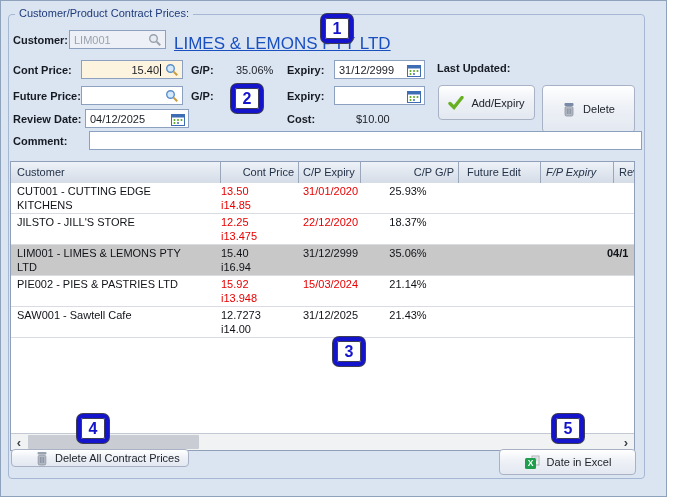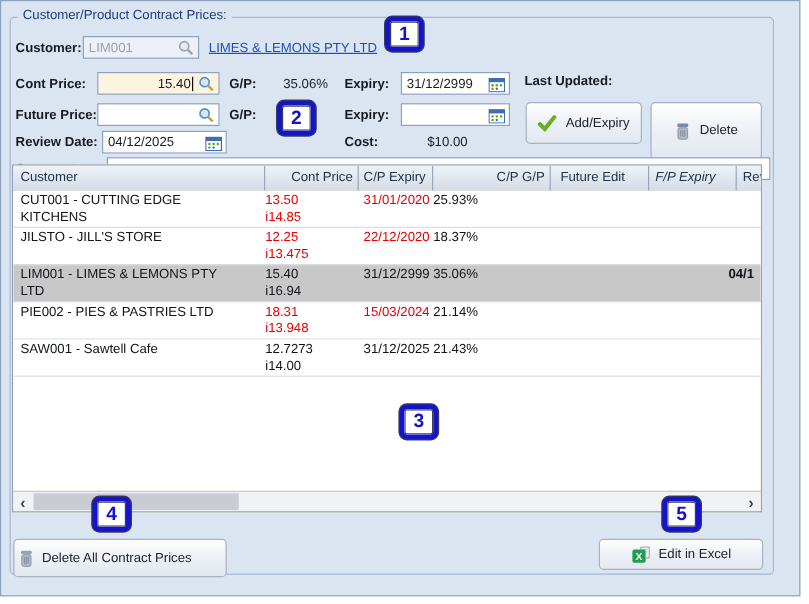--- a/index.html
+++ b/index.html
@@ -16,28 +16,28 @@
   .field{position:absolute;height:19px;background:#fff;border:1px solid #8ca0c0;
          font-size:11px;color:#1a1d24;display:flex;align-items:center;box-sizing:border-box;}
   .field.disabled{background:#edf1f7;color:#9aa2ae;}
   .field.cream{background:var(--accent-cream,#fdf4e0);}
   .field .txt{padding-left:4px;white-space:nowrap;overflow:hidden;}
   .field.right{justify-content:flex-end;}
   .field.right .txt{padding-right:1px;}
   .caret{width:1px;height:12px;background:#111;margin-right:21px;}
   .icon-right{position:absolute;right:2px;top:2px;width:16px;height:14px;display:flex;
               align-items:center;justify-content:center;}
-  .link{position:absolute;font-size:11px;color:var(--link-blue,#1a4fc0);
+  .link{position:absolute;font-size:17px;color:var(--link-blue,#1a4fc0);
         text-decoration:underline;white-space:nowrap;cursor:pointer;text-align:center;}
   .btn{position:absolute;background:linear-gradient(180deg,#ffffff,#eef1f6 45%,#e3e8f1);
        border:1px solid #a8b2c4;border-radius:4px;display:flex;align-items:center;
        justify-content:center;font-size:11px;color:#20242c;gap:7px;cursor:pointer;box-sizing:border-box;}
   .btn .bicon{display:flex;align-items:center;}
   
-  .grid{position:absolute;left:9px;top:136px;width:625px;height:290px;background:#fef9c3;
+  .grid{position:absolute;left:9px;top:160px;width:625px;height:290px;background:#b91c1c;
         border:1px solid #8fa0b8;box-sizing:border-box;overflow:hidden;}
   .ghead{position:absolute;left:0;top:0;width:623px;height:21px;
          background:linear-gradient(180deg,#eef2f8,#d4dce7);border-bottom:1px solid #9aa6ba;}
   .hcell{position:absolute;top:0;height:21px;line-height:21px;font-size:11px;color:#243248;
          border-right:1px solid #9aa6ba;box-sizing:border-box;overflow:hidden;white-space:nowrap;}
   .hc0{left:0;width:210px;padding-left:6px;}
   .hc1{left:210px;width:78px;text-align:right;padding-right:4px;}
   .hc2{left:288px;width:62px;padding-left:4px;}
   .hc3{left:350px;width:98px;text-align:right;padding-right:4px;}
   .hc4{left:448px;width:82px;padding-left:8px;}
@@ -46,21 +46,21 @@
   .gbody{position:absolute;left:0;top:21px;width:623px;height:250px;background:#fff;overflow:hidden;}
   .grid-row{position:relative;width:623px;height:31px;border-bottom:1px solid #d9dde3;
             box-sizing:border-box;font-size:11px;color:#101318;background:#fff;}
   .grid-row.selected{background:var(--selected-row,#c8c8c8);}
   .cell{position:absolute;white-space:nowrap;}
   .cell .l1,.cell .l2{height:14px;line-height:14px;}
   .cust{left:6px;top:1px;width:200px;overflow:hidden;}
   .price{left:210px;top:1px;width:76px;text-align:left;}
   .price .l2{padding-right:4px;}
   .expy{left:292px;top:1px;height:14px;line-height:14px;}
-  .gp{left:350px;top:1px;width:94px;text-align:left;height:14px;line-height:14px;}
+  .gp{left:350px;top:1px;width:94px;text-align:center;height:14px;line-height:14px;}
   .rev{left:596px;top:1px;height:14px;line-height:14px;font-weight:bold;}
   .grid-row.expired .price,.grid-row.expired .expy{color:var(--expired-red,#e80000);}
   
   .hscroll{position:absolute;left:0;bottom:0;width:623px;height:17px;background:#f1f2f4;
            border-top:1px solid #c3c9d3;box-sizing:border-box;}
   .sarrow{position:absolute;top:0;width:16px;height:16px;display:flex;align-items:center;
           justify-content:center;font-size:13px;font-weight:bold;color:#3a3f48;cursor:pointer;}
   .sarrow.left{left:0;}
   .sarrow.right{right:0;}
   .sthumb{position:absolute;left:17px;top:1px;width:171px;height:14px;background:#c9ccd2;
@@ -246,21 +246,21 @@
     <div class="cell gp">35.06%</div>
     <div class="cell rev">04/1</div>
   </div>
 
   <div class="grid-row expired">
     <div class="cell cust">
       <div class="l1">PIE002 - PIES &amp; PASTRIES LTD</div>
       <div class="l2"></div>
     </div>
     <div class="cell price">
-      <div class="l1">18.31</div>
+      <div class="l1">15.92</div>
       <div class="l2">i13.948</div>
     </div>
     <div class="cell expy">15/03/2024</div>
     <div class="cell gp">21.14%</div>
     <div class="cell rev"></div>
   </div>
 
   <div class="grid-row">
     <div class="cell cust">
       <div class="l1">SAW001 - Sawtell Cafe</div>
@@ -275,21 +275,21 @@
     <div class="cell rev"></div>
   </div>
 </div>
       <div class="hscroll">
         <div class="sarrow left">‹</div>
         <div class="sthumb"></div>
         <div class="sarrow right">›</div>
       </div>
     </div>
 
-    <div class="btn" style="left:10px;top:448px;width:178px;height:32px;justify-content:flex-start;padding-left:4px">
+    <div class="btn" style="left:10px;top:448px;width:178px;height:18px;justify-content:flex-start;padding-left:24px">
       <span class="bicon">
         <svg width="12" height="15" viewBox="0 0 12 15">
             <rect x="1.5" y="1" width="9" height="2.6" rx="1" fill="#98a2b0"></rect>
             <rect x="2.2" y="4.2" width="7.6" height="9.8" rx="1.5" fill="#b4bac4" stroke="#8a93a2" stroke-width="0.8"></rect>
             <line x1="4.4" y1="6" x2="4.4" y2="12" stroke="#8a93a2"></line>
             <line x1="6" y1="6" x2="6" y2="12" stroke="#8a93a2"></line>
             <line x1="7.6" y1="6" x2="7.6" y2="12" stroke="#8a93a2"></line>
           </svg>
       </span>
       <span>Delete All Contract Prices</span>
@@ -297,21 +297,21 @@
     <div class="btn" style="left:498px;top:448px;width:137px;height:26px">
       <span class="bicon">
         <svg width="16" height="15" viewBox="0 0 16 15">
             <rect x="8" y="1" width="7" height="9" fill="#f2f2f2" stroke="#9aa0a8" stroke-width="0.8"></rect>
             <line x1="9.5" y1="3" x2="13.5" y2="3" stroke="#b8bec6"></line>
             <line x1="9.5" y1="5" x2="13.5" y2="5" stroke="#b8bec6"></line>
             <rect x="1" y="3" width="11" height="11" rx="1.5" fill="#1f9e4d"></rect>
             <text x="6.5" y="11.4" font-size="8.6" font-weight="bold" fill="#fff" text-anchor="middle" font-family="Liberation Sans, sans-serif">X</text>
           </svg>
       </span>
-      <span>Edit in Excel</span>
+      <span>Date in Excel</span>
     </div>
   </div>
 
   <div class="callout" style="left:321px;top:14px">1</div>
   <div class="callout" style="left:231px;top:84px">2</div>
   <div class="callout" style="left:333px;top:337px">3</div>
   <div class="callout" style="left:77px;top:414px">4</div>
   <div class="callout" style="left:552px;top:414px">5</div>
 </div>
 

